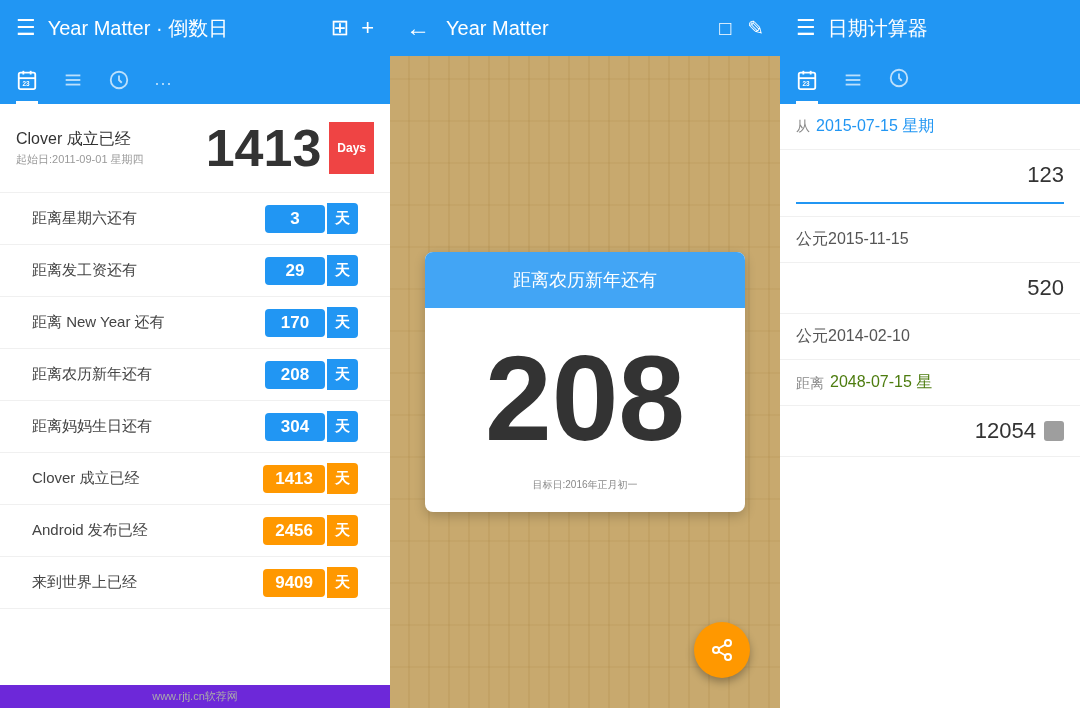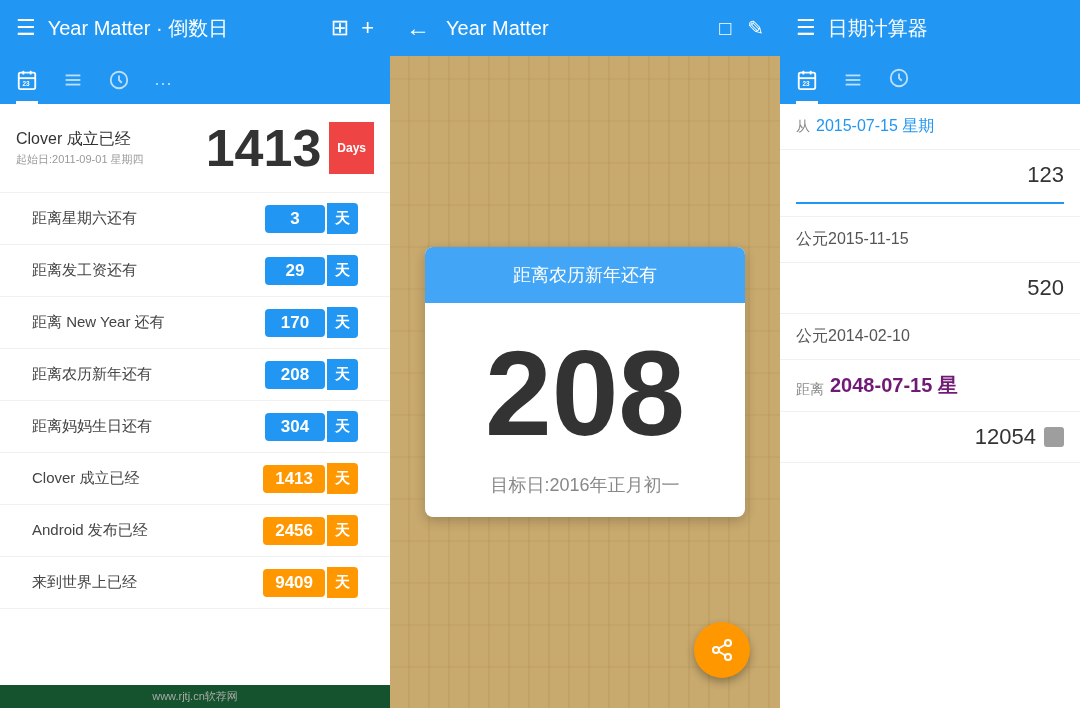--- a/index.html
+++ b/index.html
@@ -139,21 +139,21 @@
     }
     .badge-blue { background: #2196F3; border-radius: 4px 0 0 4px; }
     .badge-orange { background: #FF9800; border-radius: 4px 0 0 4px; }
     .unit-orange { background: #FF9800 !important; }
 
     .watermark {
       font-size: 11px;
       color: #aaa;
       text-align: center;
       padding: 4px;
-      background: #14532d;
+      background: #6d28d9;
     }
 
     
     .panel2 {
       width: 390px;
       height: 708px;
       display: flex;
       flex-direction: column;
       flex-shrink: 0;
       background: #c8a96e;
@@ -228,21 +228,21 @@
       text-align: center;
     }
     .big-number {
       font-size: 120px;
       font-weight: bold;
       color: #333;
       line-height: 1;
       margin-bottom: 20px;
     }
     .target-date {
-      font-size: 18px;
+      font-size: 10px;
       color: #888;
       margin-top: 10px;
     }
 
     .fab-btn {
       position: absolute;
       bottom: 30px;
       right: 30px;
       width: 56px;
       height: 56px;
@@ -514,21 +514,21 @@
       <div style="text-align:right; font-size:22px; color:#333; font-weight:500;">520</div>
     </div>
 
     <div class="calc-row">
       <span style="font-size:16px; color:#555;">公元2014-02-10</span>
     </div>
 
     <div class="calc-row">
       <div style="display:flex; align-items:flex-end; gap:6px;">
         <span style="font-size:14px; color:#888;">距离</span>
-        <span style="font-size:20px; color:#701a75;font-weight:bold;">2048-07-15 星</span>
+        <span style="font-size:16px; color:#4d7c0f;">2048-07-15 星</span>
       </div>
     </div>
 
     <div class="calc-row">
       <div style="display:flex; align-items:center; justify-content:flex-end; gap:8px;">
         <span style="font-size:22px; color:#333; font-weight:500;">12054</span>
         <span style="display:inline-block; width:20px; height:20px; background:#9E9E9E; border-radius:3px;"></span>
       </div>
     </div>
   </div>

